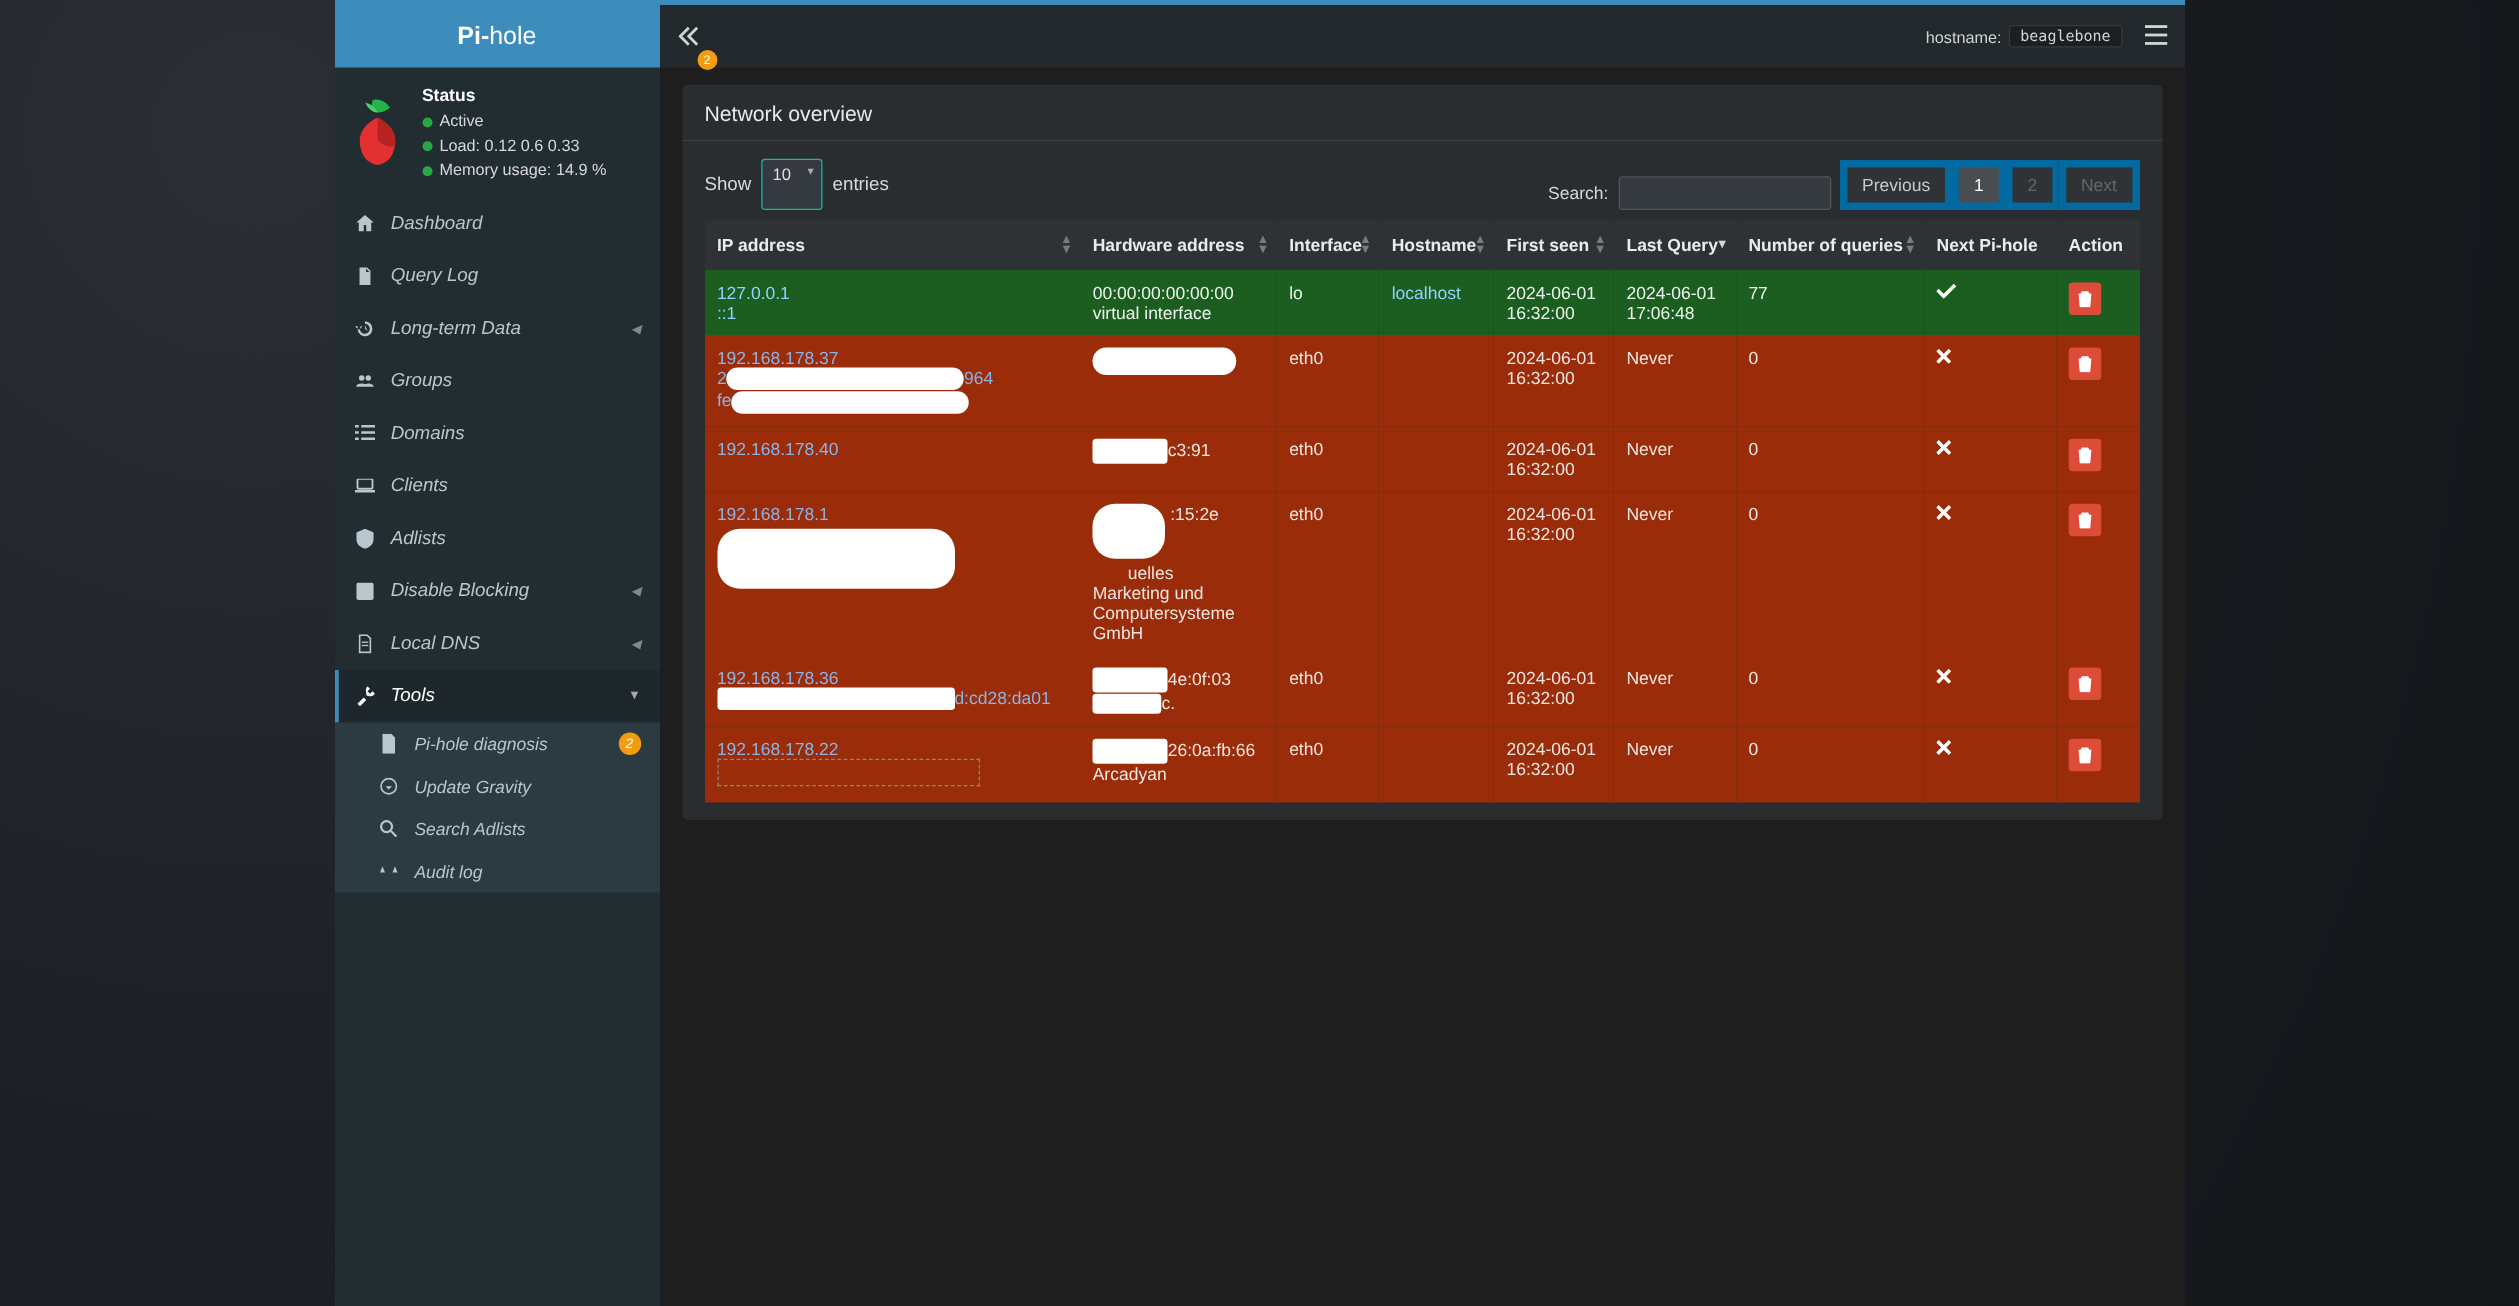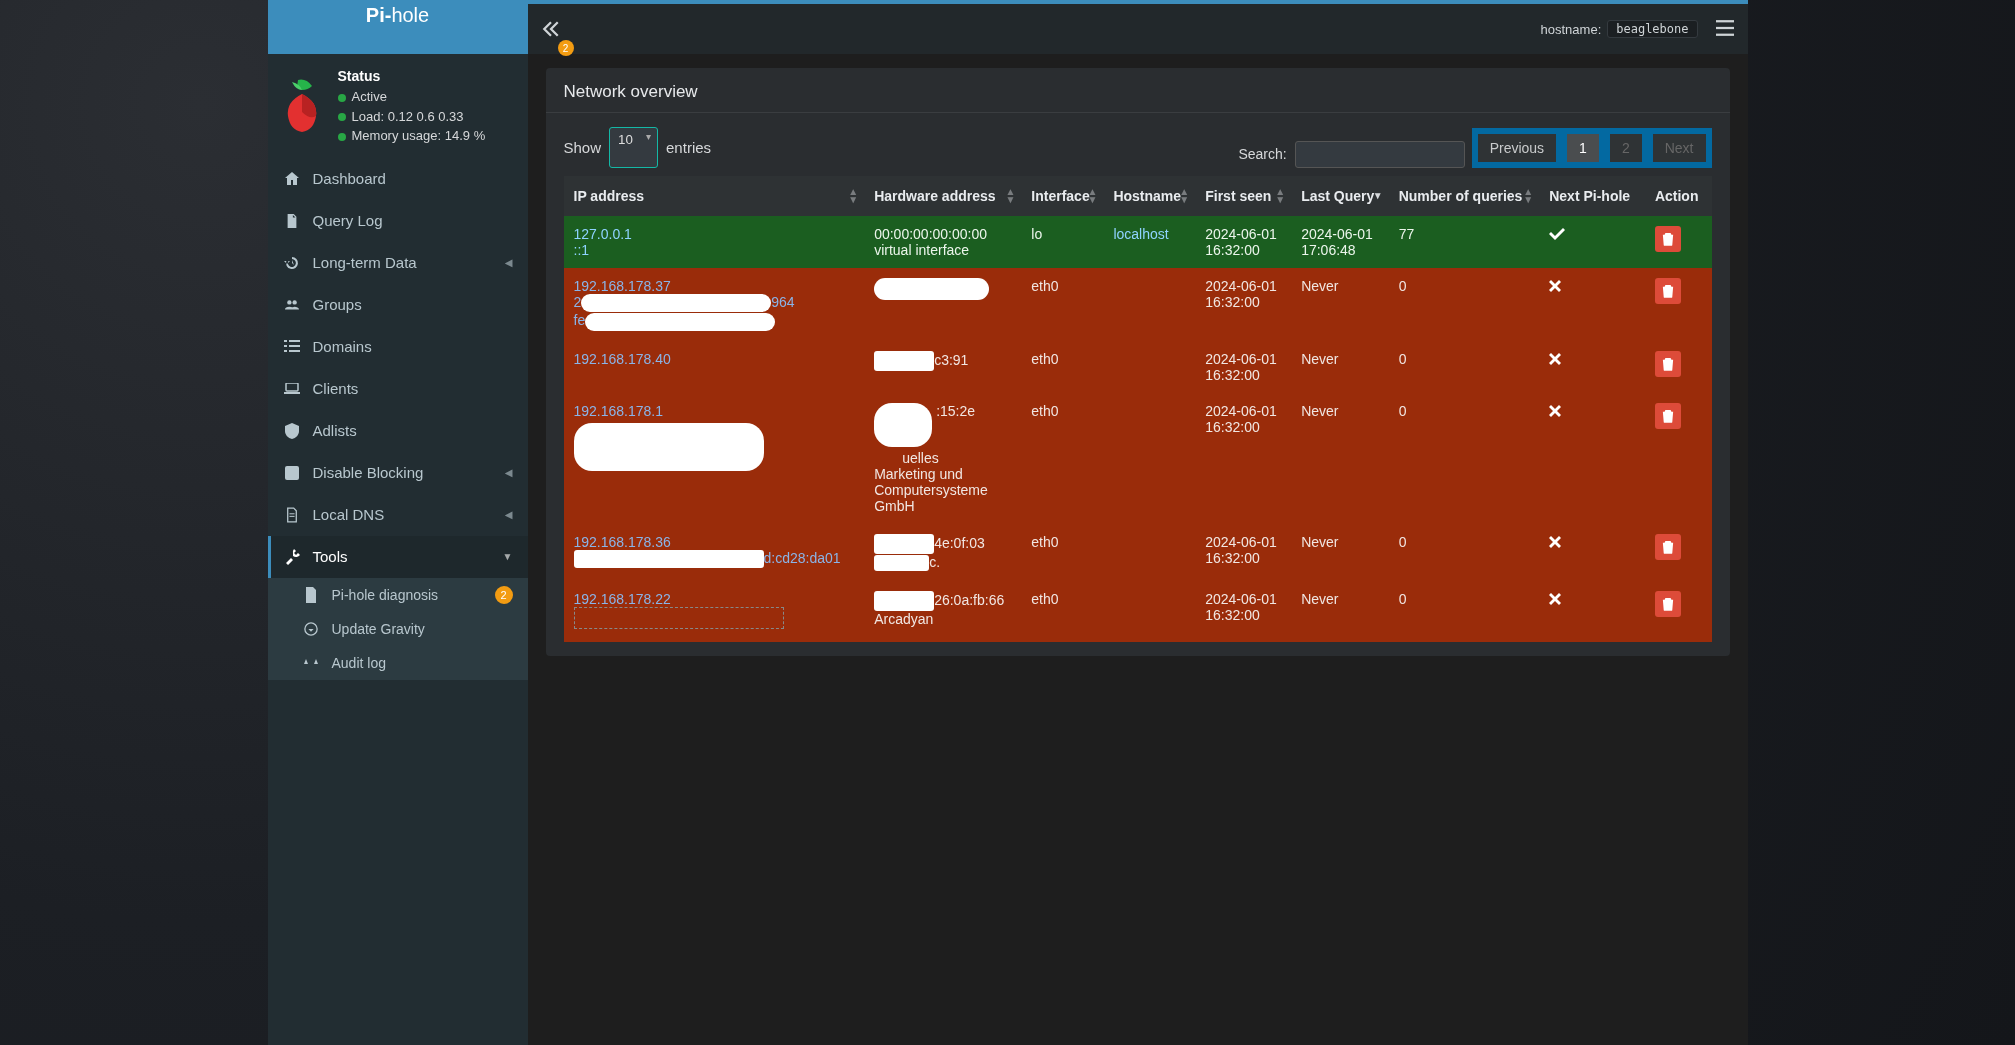--- a/index.html
+++ b/index.html
@@ -28,32 +28,32 @@
 }
 
 .sidebar {
   width: 260px;
   background: #222d32;
   display:flex; flex-direction:column;
   flex-shrink:0;
 }
 .brand {
   background:#3c8dbc; color:#fff; height:50px;
-  display:flex; align-items:flex-start; justify-content:center;
+  display:flex; align-items:center; justify-content:center;
   font-size:20px; font-weight:300;
 }
 .brand b{font-weight:600;}
 .status-panel {
   display:flex; padding:12px 10px; gap:12px; align-items:center;
 }
 .logo-svg { width:48px; height:60px; flex-shrink:0;}
 .status-lines{font-size:13px; line-height:1.5;}
 .status-title{font-weight:600;font-size:14px;color:#fff;}
 .dot{display:inline-block;width:8px;height:8px;border-radius:50%;background:#28a745;margin-right:6px;vertical-align:middle;}
-.nav{list-style:none;}
+.nav{list-style:none;font-style:italic;}
 .nav li{display:flex;align-items:center;padding:12px 15px;color:#b8c7ce;cursor:pointer;gap:12px;font-size:15px;}
 .nav li .ico{width:18px;height:18px;display:inline-flex;align-items:center;justify-content:center;flex-shrink:0;}
 .nav li .caret{margin-left:auto;opacity:.6;font-size:10px;}
 .nav li.active{background:#1e282c;color:#fff;border-left:3px solid #3c8dbc;padding-left:12px;}
 .nav li.sub{padding:8px 15px 8px 34px;font-size:14px;background:#2c3b41;}
 .badge-orange{background:#f39c12;color:#fff;border-radius:50%;width:18px;height:18px;display:inline-flex;align-items:center;justify-content:center;font-size:11px;margin-left:auto;}
 
 .main{flex:1;display:flex;flex-direction:column;background:#1e1e1e;overflow:hidden;}
 .topbar{height:50px;background:#22282b;display:flex;align-items:center;padding:0 14px;color:#cfd4d7;}
 .collapse-btn{position:relative;display:flex;align-items:center;}
@@ -229,20 +229,29 @@
         <span class="ico">
               <svg viewBox="0 0 16 16" width="14" height="14">
                 <circle cx="8" cy="8" r="7" fill="none" stroke="currentColor" stroke-width="1.5"></circle>
                 <path d="M8 4v6M5 8l3 3 3-3"></path>
               </svg>
             </span>
         <span>Update Gravity</span>
       </li>
       <li class="sub">
         <span class="ico">
+              <svg viewBox="0 0 16 16" width="14" height="14">
+                <circle cx="6" cy="6" r="5" fill="none" stroke="currentColor" stroke-width="2"></circle>
+                <path d="M10 10l5 5" stroke="currentColor" stroke-width="2"></path>
+              </svg>
+            </span>
+        <span>Search Adlists</span>
+      </li>
+      <li class="sub">
+        <span class="ico">
               <svg viewBox="0 0 16 14" width="16" height="14">
                 <path d="M8 0v12M2 12h12M3 3l-2 5h4zM13 3l-2 5h4zM3 3h10"></path>
               </svg>
             </span>
         <span>Audit log</span>
       </li>
     </ul>
   </aside>
 
   <main class="main">

